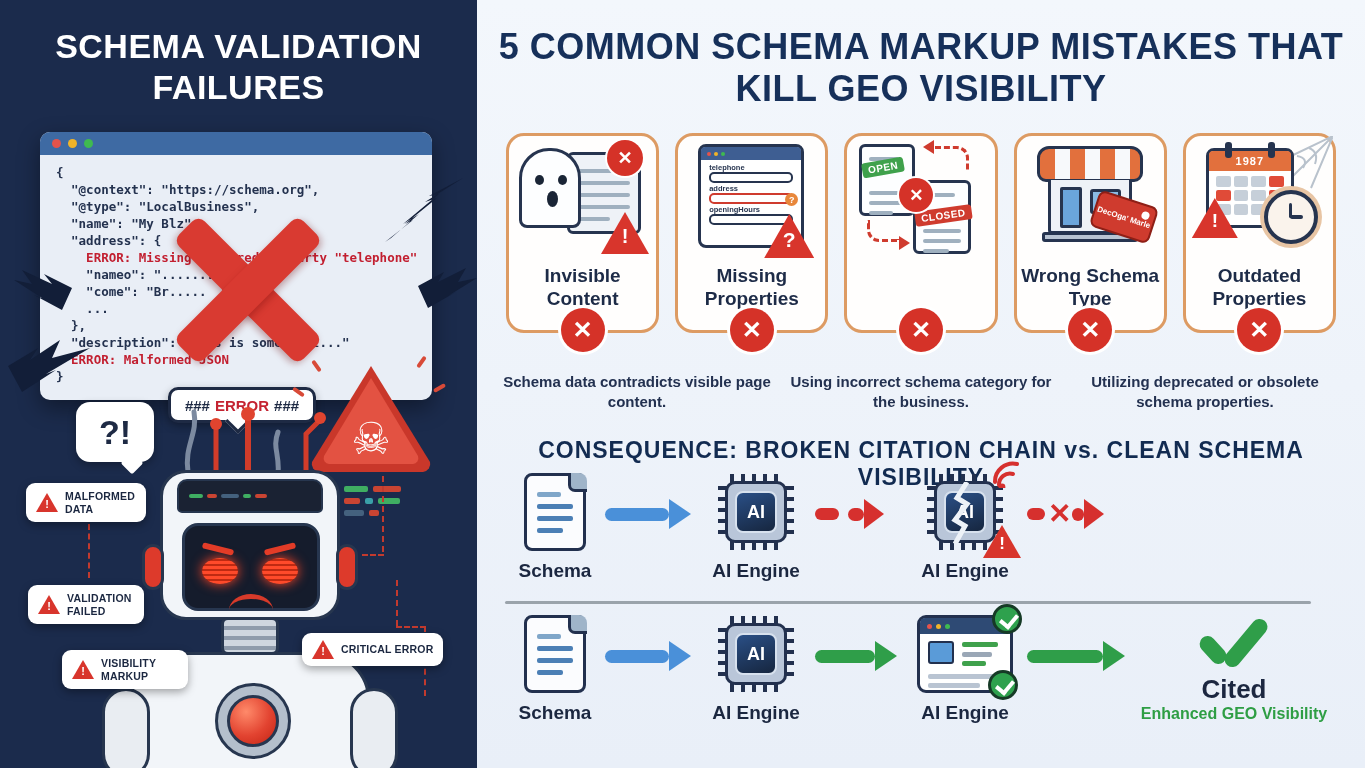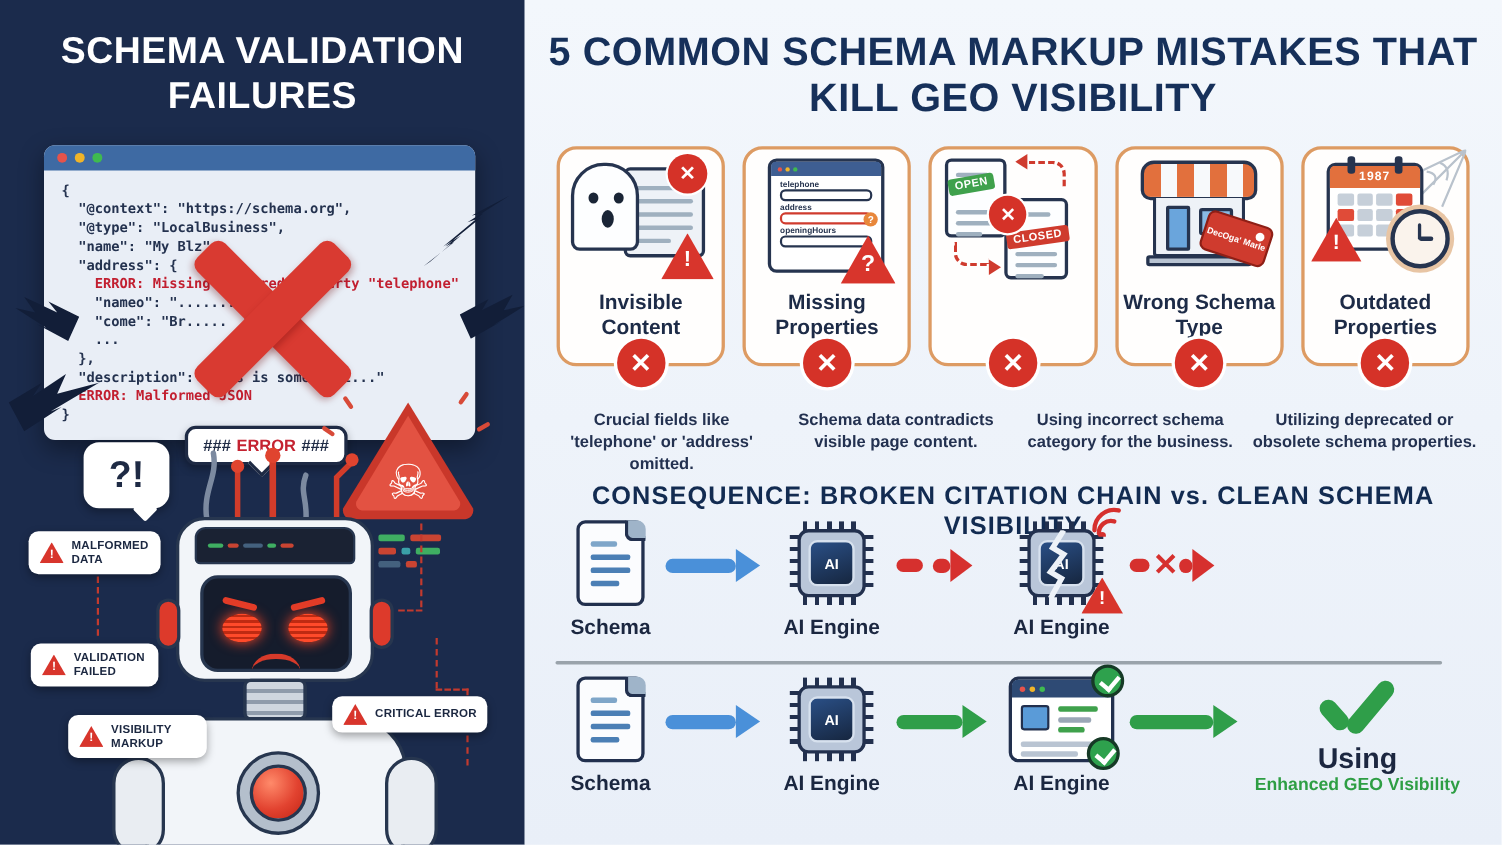--- a/index.html
+++ b/index.html
@@ -132,21 +132,21 @@
   .doc-icon .ln{position:absolute;left:10px;height:5px;border-radius:2px;background:#4b7fb5}
 
   .chip{position:relative;width:76px;height:76px}
   .chip .pins-h{position:absolute;left:12px;right:12px;height:9px;
     background:repeating-linear-gradient(90deg,#22304e 0 4px,transparent 4px 11px)}
   .chip .pins-v{position:absolute;top:12px;bottom:12px;width:9px;
     background:repeating-linear-gradient(180deg,#22304e 0 4px,transparent 4px 11px)}
   .chip .chip-body{position:absolute;inset:7px;background:#b9c6d9;border:3px solid #22304e;border-radius:10px}
   .chip .chip-core{position:absolute;inset:17px;background:linear-gradient(160deg,#2a4f86,#16263f);
     border:2px solid #d7e1ee;border-radius:8px;display:flex;align-items:center;justify-content:center;
-    color:#fff;font-weight:800;font-size:13px}
+    color:#fff;font-weight:800;font-size:18px}
   .chip .crack-svg{position:absolute;left:20px;top:8px;width:36px;height:62px}
   .chip .wifi-svg{position:absolute;top:-16px;right:-20px;width:34px;height:30px}
   .chip .warn-tri{position:absolute;right:-18px;bottom:-8px;width:38px;height:33px;background:#d8352c;
     clip-path:polygon(50% 0,100% 100%,0 100%)}
   .chip .warn-tri b{position:absolute;left:50%;top:58%;transform:translate(-50%,-50%);color:#fff;font-size:17px;font-weight:900}
 
   .browser{position:relative;width:96px;height:78px;background:#fff;border:3px solid #22304e;border-radius:9px}
   .browser .bhead{height:16px;background:#2e4a74;border-radius:5px 5px 0 0;display:flex;align-items:center;gap:4px;padding-left:7px}
   .browser .bhead i{width:5px;height:5px;border-radius:50%}
   .browser .bimg{position:absolute;left:8px;top:23px;width:26px;height:23px;background:#5a9bd8;border:2.5px solid #22304e;border-radius:3px}
@@ -525,21 +525,20 @@
             </div>
         </div>
         <div class="card-title">Outdated Properties</div>
         <div class="card-x">
             <span>✕</span>
           </div>
       </div>
     </div>
 
     <div class="descs">
-      <div class="desc">Crucial fields like 'telephone' or 'address' omitted.</div>
       <div class="desc">Schema data contradicts visible page content.</div>
       <div class="desc">Using incorrect schema category for the business.</div>
       <div class="desc">Utilizing deprecated or obsolete schema properties.</div>
     </div>
 
     <div class="consequence">CONSEQUENCE: BROKEN CITATION CHAIN vs. CLEAN SCHEMA VISIBILITY</div>
 
     <div class="flow-row broken">
       <div class="step" style="width:100px">
         <div class="icon-slot">
@@ -667,18 +666,18 @@
       </div>
       <div class="arrow green" style="width:104px">
         <span class="shaft" style="width:76px"></span>
           <span class="head"></span>
       </div>
       <div class="result">
         <div class="big-check">
             <span></span>
             <span></span>
           </div>
-        <div class="result-title">Using</div>
+        <div class="result-title">Cited</div>
         <div class="result-sub green">Enhanced GEO Visibility</div>
       </div>
     </div>
   </div>
 </div>
 
 </body></html>

